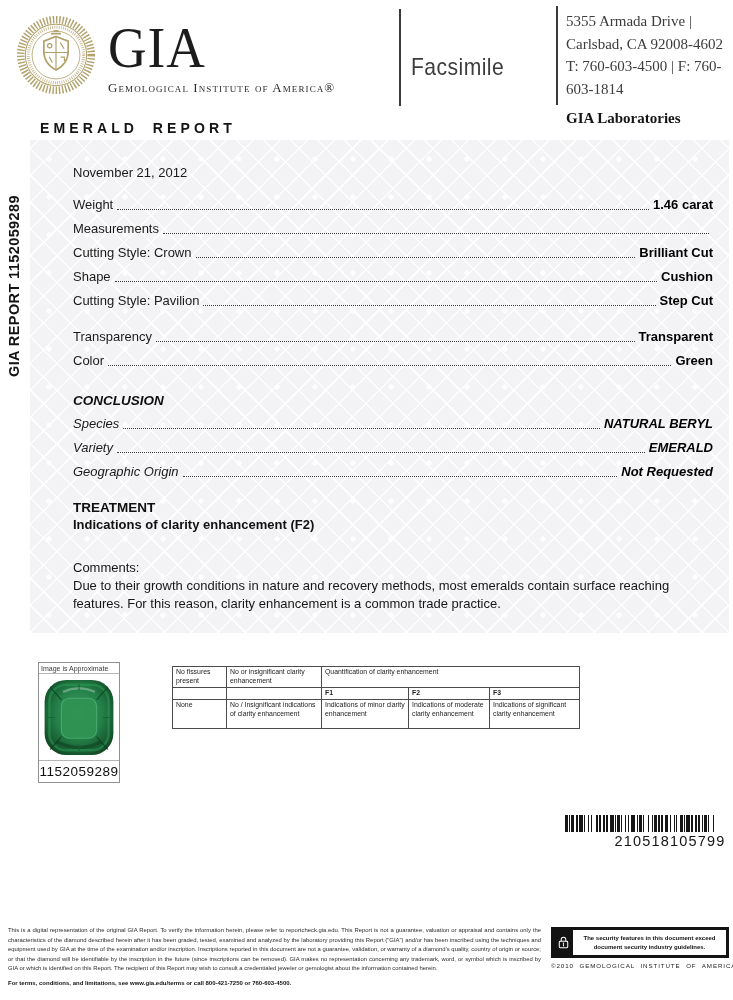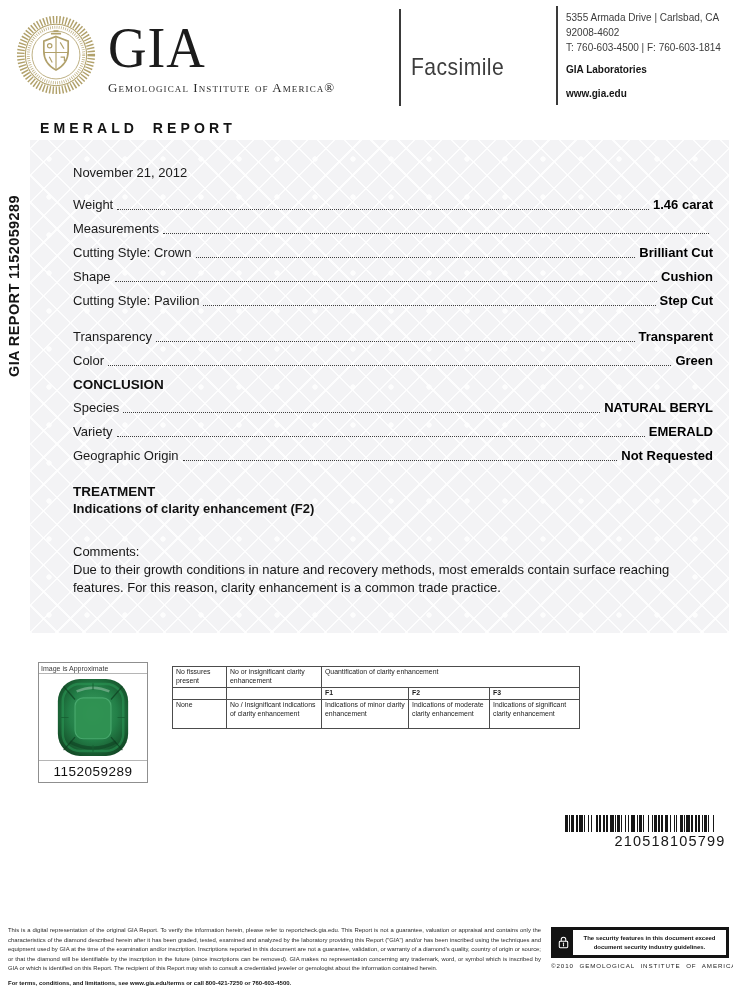--- a/index.html
+++ b/index.html
@@ -8,21 +8,21 @@
 
   
   .seal{left:14px;top:9px;width:84px;height:92px;}
   .brand{left:108px;top:22px;}
   .gia-word{font-family:"Liberation Serif",serif;font-size:58px;line-height:52px;letter-spacing:1px;color:#1c1c1c;display:inline-block;transform:scaleX(.92);transform-origin:0 50%;}
   .gia-tag{font-family:"Liberation Serif",serif;font-variant-caps:small-caps;font-size:13px;letter-spacing:1.1px;color:#2a2a2a;margin-top:6px;white-space:nowrap;}
   .vline{width:2px;background:#3a3a3a;}
   .vline1{left:399px;top:9px;height:97px;}
   .vline2{left:556px;top:6px;height:99px;}
   .facsimile{left:411px;top:53px;font-size:24px;font-weight:300;color:#3d3d3d;display:inline-block;transform:scaleX(.88);transform-origin:0 0;letter-spacing:.5px;}
-  .contact{left:566px;top:10px;width:164px;font-size:10px;color:#3c3c3c;line-height:1.5;}
+  .contact{left:566px;top:10px;width:164px;font-size:15px;color:#3c3c3c;line-height:1.5;font-family:Liberation Serif, serif;}
   .contact .bold{font-weight:bold;color:#161616;}
   .labs-title{margin-top:7px;}
   .labs-grid{display:grid;grid-template-columns:64px 57px auto;row-gap:0;}
   .website{margin-top:9px;}
 
   
   .report-title{left:40px;top:120px;font-size:14.5px;font-weight:bold;letter-spacing:4.2px;word-spacing:7px;color:#141414;display:inline-block;transform:scaleX(.97);transform-origin:0 0;}
   .sidebar-label{left:6px;top:377px;transform:rotate(-90deg);transform-origin:0 0;font-size:14.5px;font-weight:bold;letter-spacing:.4px;white-space:nowrap;color:#141414;}
 
   
@@ -34,29 +34,29 @@
     background-size:auto,auto,38px 38px;}
   .panel-inner{position:absolute;inset:0;box-sizing:border-box;padding:25px 16px 0 43px;}
   .date{font-size:13px;color:#1a1a1a;}
   .fields{margin-top:13px;}
   .frow{display:flex;height:24px;line-height:24px;font-size:13px;}
   .frow .flabel{color:#1a1a1a;white-space:nowrap;}
   .frow .leader{flex:1;margin:0 4px;border-bottom:1.7px dotted #3f3f3f;height:16px;}
   .frow .fvalue{font-weight:bold;color:#000;white-space:nowrap;}
   .gap6{margin-top:12px;}
   .sec-title{font-weight:bold;font-size:13.5px;color:#0f0f0f;}
-  .conclusion{margin-top:4px;}
+  .conclusion{margin-top:20px;font-style:italic;}
   .conclusion .fields2{margin-top:4px;}
   .treatment{margin-top:16px;}
   .treat-detail{font-weight:bold;font-size:13px;margin-top:2px;}
   .comments{margin-top:27px;font-size:13px;line-height:18px;color:#161616;}
   .comments .cbody{max-width:641px;}
 
   
-  .photo-box{left:38px;top:662px;width:110px;height:121px;border:1px solid #8f8f8f;background:#fff;box-sizing:border-box;display:flex;flex-direction:column;}
+  .photo-box{left:38px;top:662px;width:82px;height:121px;border:1px solid #8f8f8f;background:#fff;box-sizing:border-box;display:flex;flex-direction:column;}
   .photo-caption{font-size:7px;color:#3a3a3a;padding:1.5px 2px;border-bottom:1px solid #b5b5b5;}
   .photo-area{flex:1;display:flex;align-items:center;justify-content:center;}
   .photo-number{height:21px;border-top:1px solid #b5b5b5;display:flex;align-items:center;justify-content:center;font-size:13.5px;letter-spacing:.5px;color:#101010;}
 
   
   .clarity-table{left:172px;top:666px;}
   table.ct{border-collapse:collapse;width:407px;table-layout:fixed;}
   table.ct td{border:1px solid #4c4c4c;font-size:6.9px;line-height:1.3;padding:1px 3px;vertical-align:top;color:#1c1c1c;}
   table.ct .fbold{font-weight:bold;}
   table.ct tr.r1 td{height:15px;}

